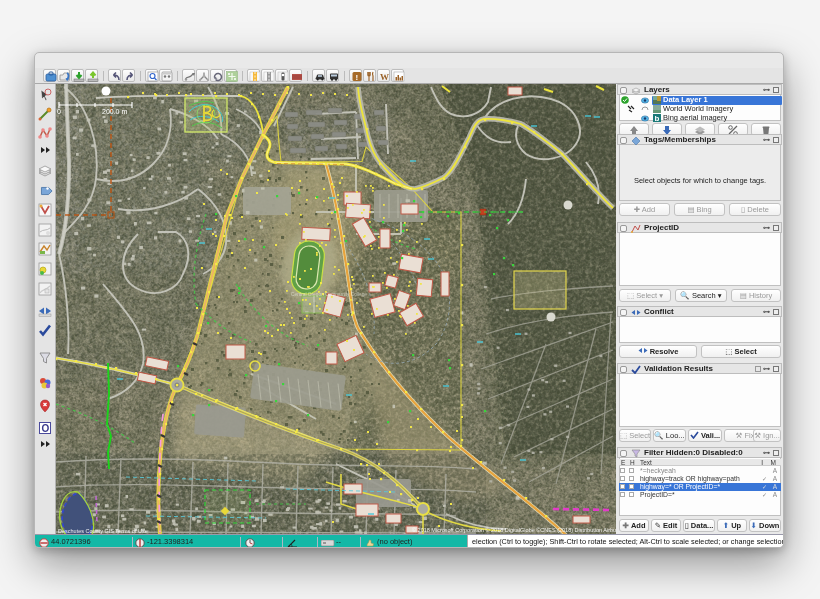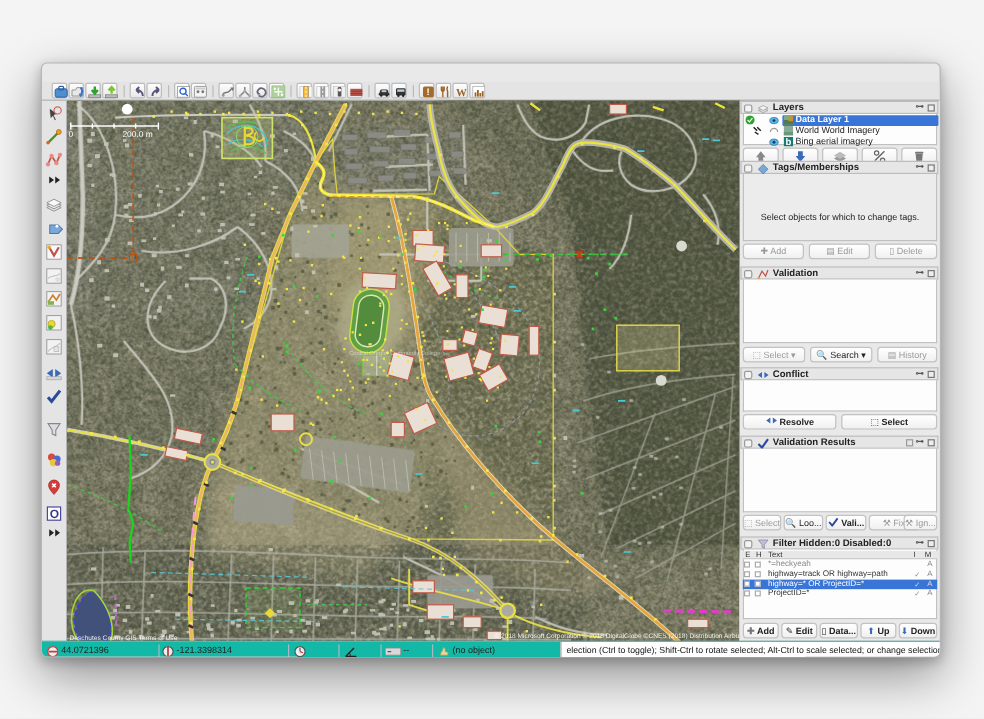--- a/index.html
+++ b/index.html
@@ -1553,29 +1553,29 @@
         <span style="position:absolute;left:13px;top:1px"><svg width="10" height="9">
             <path d="M1,5 L5,1 L9,5 L5,9 Z" fill="#7aa6d8" stroke="#4a76a8" stroke-width="0.6"></path>
           </svg></span>
         <span class="ttl">Tags/Memberships</span>
         <span class="pin">⊶</span>
         <span class="sq"></span>
       </div>
 <div class="pwhite" style="top:61px;height:56px;background:#ececec"></div>
 <div style="position:absolute;left:2px;top:92px;width:162px;text-align:center;font-size:7.5px;color:#222">Select objects for which to change tags.</div>
 <div class="btn gray" style="left:2px;top:119px;width:51px">✚ Add</div>
-<div class="btn gray" style="left:57px;top:119px;width:51px">▤ Edit</div>
+<div class="btn gray" style="left:57px;top:119px;width:51px">▤ Bing</div>
 <div class="btn gray" style="left:112px;top:119px;width:52px">▯ Delete</div>
 <div class="phead" style="top:138px">
         <span class="ic1"></span>
         <span style="position:absolute;left:13px;top:1px"><svg width="10" height="9">
             <path d="M1,8 L4,2 L7,6 L9,1" stroke="#c0504a" stroke-width="1" fill="none"></path>
             <circle cx="1" cy="8" r="1" fill="#e8a838"></circle>
           </svg></span>
-        <span class="ttl">Validation</span>
+        <span class="ttl">ProjectID</span>
         <span class="pin">⊶</span>
         <span class="sq"></span>
       </div>
 <div class="pwhite" style="top:149px;height:53px"></div>
 <div class="btn gray" style="left:2px;top:205px;width:52px">⬚ Select ▾</div>
 <div class="btn" style="left:58px;top:205px;width:52px">🔍 Search ▾</div>
 <div class="btn gray" style="left:114px;top:205px;width:50px">▤ History</div>
 <div class="phead" style="top:222px">
         <span class="ic1"></span>
         <span style="position:absolute;left:13px;top:1px"><svg width="10" height="9">

